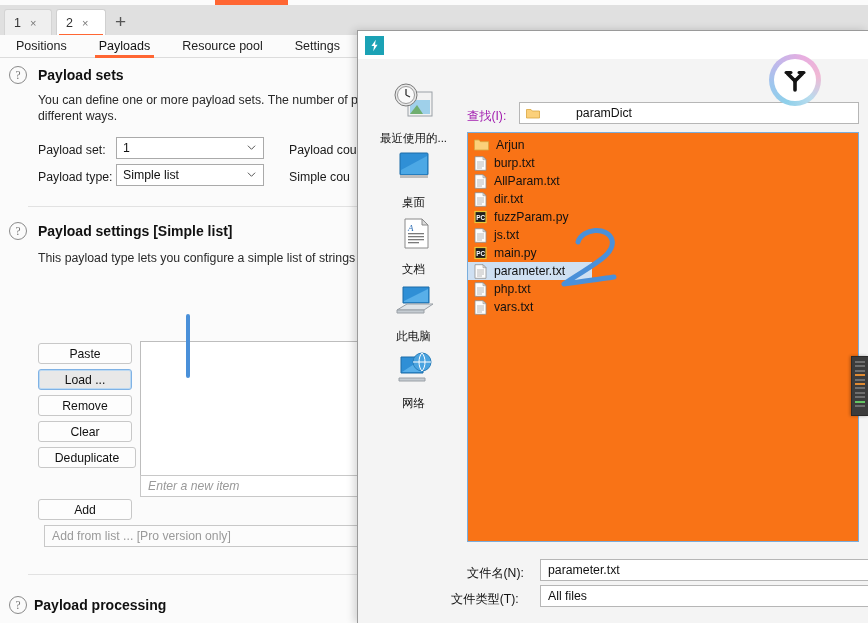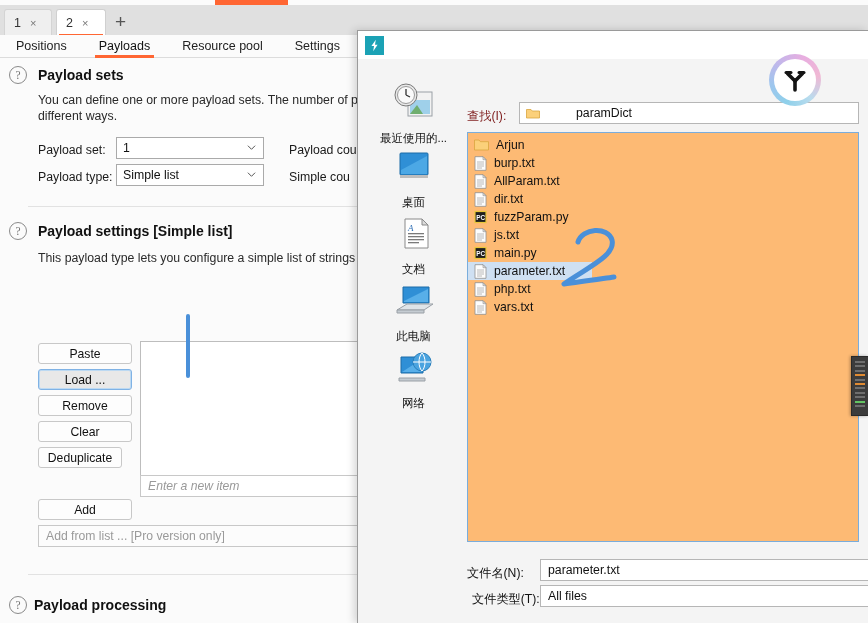--- a/index.html
+++ b/index.html
@@ -90,27 +90,27 @@
     display:flex; align-items:center; justify-content:center;
   }
   .dlg-body { position:absolute; left:0; top:28px; width:511px; height:565px; background:#f4f4f4; }
 
   .shortcut-bar {
     position:absolute; left:18px; top:23px; width:75px; height:340px; background:#f4f4f4;
   }
   .sc { position:absolute; width:75px; text-align:center; font-size:11.5px; color:#111; }
   .sc .cap { margin-top:9px; white-space:nowrap; }
 
-  .lookin-label { position:absolute; font-size:12.2px; color:#7f1d1d; }
+  .lookin-label { position:absolute; font-size:12.2px; color:#a21caf; }
   .lookin-combo {
     position:absolute; height:22px; background:#ffffff; border:1px solid #b6b6b6;
     display:flex; align-items:center; gap:7px; padding:0 6px; font-size:12.3px; color:#111;
   }
   .filelist {
-    position:absolute; background:#fdba74; border:1px solid #7aaddc; overflow:hidden;
+    position:absolute; background:#f97316; border:1px solid #7aaddc; overflow:hidden;
   }
   .frow { display:flex; align-items:center; gap:7px; height:18px; padding-left:6px; font-size:12.2px; color:#111; }
   .frow.sel { background:#cfe0f2; }
 
   .ficon { width:13px; height:15px; flex:none; position:relative; }
   .folder-ic { width:15px; height:12px; flex:none; position:relative; }
 
   .dlg-field-label { position:absolute; font-size:12.2px; color:#111; }
   .dlg-input {
     position:absolute; height:22px; background:#ffffff; border:1px solid #b6b6b6;
@@ -195,27 +195,27 @@
 
       <div class="section">
         <div class="qmark" style="left:9px; top:164px;">?</div>
         <div class="sec-title" style="position:absolute; left:38px; top:165px;">Payload settings [Simple list]</div>
         <div class="sec-desc" style="position:absolute; left:38px; top:192px;">This payload type lets you configure a simple list of strings th</div>
 
         <div class="btn" style="left:38px; top:285px; width:94px; height:21px;">Paste</div>
         <div class="btn hl" style="left:38px; top:311px; width:94px; height:21px;">Load ...</div>
         <div class="btn" style="left:38px; top:337px; width:94px; height:21px;">Remove</div>
         <div class="btn" style="left:38px; top:363px; width:94px; height:21px;">Clear</div>
-        <div class="btn" style="left:38px; top:389px; width:84px; height:21px;">Deduplicate</div>
+        <div class="btn" style="left:38px; top:389px; width:98px; height:21px;">Deduplicate</div>
 
         <div class="listbox" style="left:140px; top:283px; width:225px; height:145px;"></div>
 
         <div class="btn" style="left:38px; top:441px; width:94px; height:21px;">Add</div>
         <div class="field" style="left:140px; top:417px; width:225px;">Enter a new item</div>
-        <div class="field plain" style="left:38px; top:467px; width:327px;">Add from list ... [Pro version only]</div>
+        <div class="field plain" style="left:44px; top:467px; width:327px;">Add from list ... [Pro version only]</div>
       </div>
 
       <div class="divider" style="left:28px; top:516px; width:330px;"></div>
 
       <div class="section">
         <div class="qmark" style="left:9px; top:538px;">?</div>
         <div class="sec-title" style="position:absolute; left:34px; top:539px;">Payload processing</div>
 
       </div>
 
@@ -387,21 +387,21 @@
             <path d="M9 .7 L12 3.7 H9 Z" fill="#e2e2e2" stroke="#8f8f8f" stroke-width=".6"></path>
             <path d="M3 6 H10 M3 8 H10 M3 10 H10 M3 12 H8" stroke="#a8a8a8" stroke-width=".8"></path>
           </svg>
           <span>vars.txt</span>
         </div>
       </div>
 
       <div class="dlg-field-label" style="left:109px; top:506px;">文件名(N):</div>
       <div class="dlg-input" style="left:182px; top:500px; width:340px;">parameter.txt</div>
 
-      <div class="dlg-field-label" style="left:114px; top:532px;">文件类型(T):</div>
+      <div class="dlg-field-label" style="left:93px; top:532px;">文件类型(T):</div>
       <div class="dlg-input" style="left:182px; top:526px; width:340px;">All files</div>
 
     </div>
   </div>
 
   <div class="logo-badge" style="left:769px; top:54px;">
     <div class="inner">
       <svg width="26" height="26" viewBox="0 0 26 26">
         <path d="M13 13 L13 23" stroke="#141414" stroke-width="3.6" stroke-linecap="round"></path>
         <path d="M13 14 L5.5 6.5" stroke="#141414" stroke-width="3.6" stroke-linecap="round"></path>

